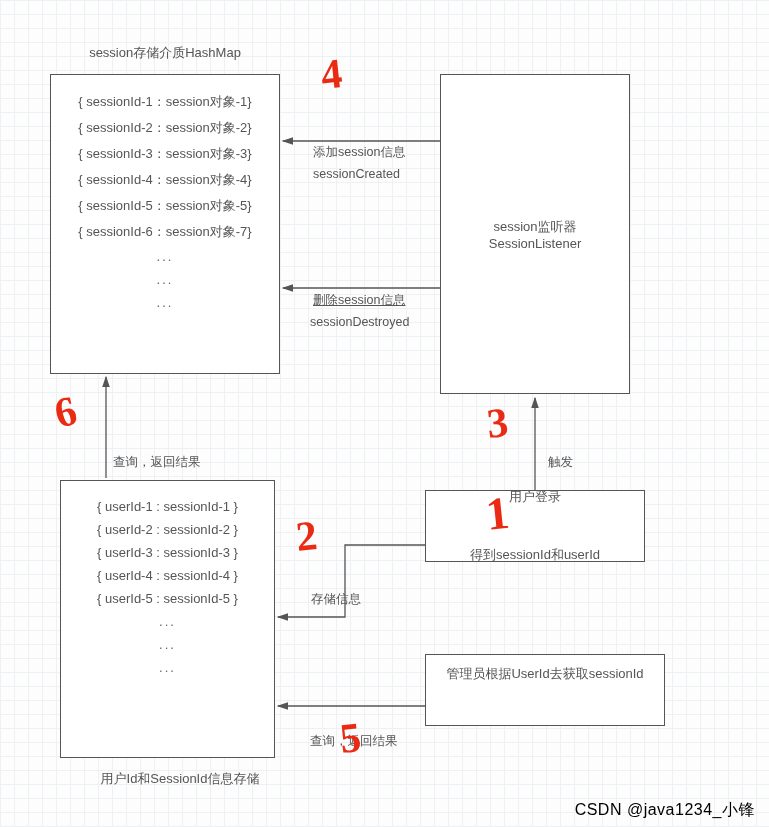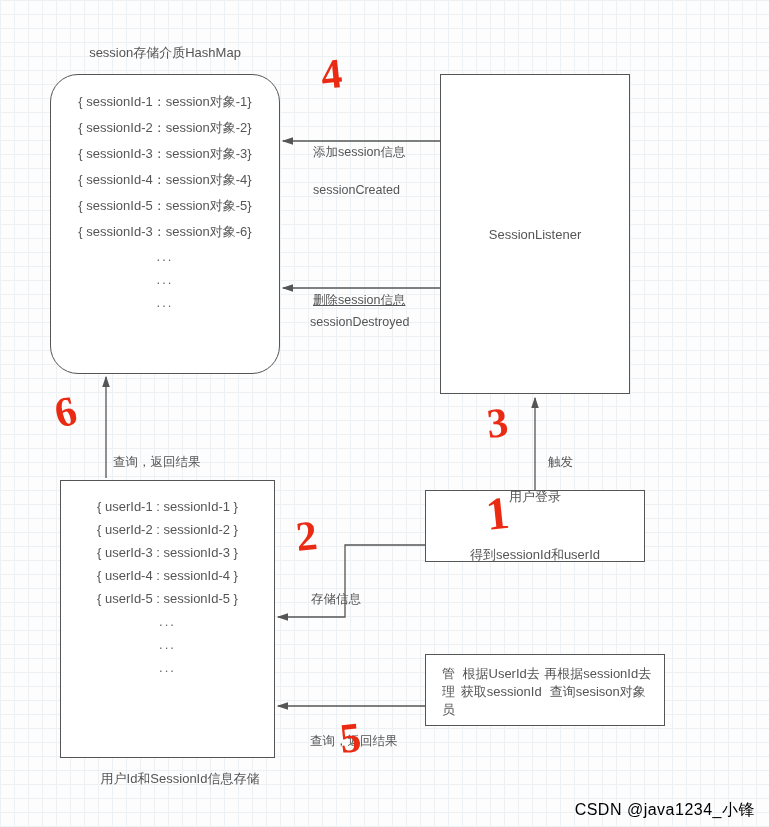--- a/index.html
+++ b/index.html
@@ -61,33 +61,34 @@
     width: 769px; height: 827px;
     pointer-events: none;
   }
   svg .ln { stroke:#555; stroke-width:1.3; fill:none; }
 </style>
 </head>
 <body>
 
 <div class="box-title" style="left:55px; top:44px; width:220px;">session存储介质HashMap</div>
 
-<div class="box" style="left:50px; top:74px; width:230px; height:300px;border-radius:28px;">
+<div class="box" style="left:50px; top:74px; width:230px; height:300px;">
   <div class="list-line">{ sessionId-1：session对象-1}</div>
   <div class="list-line">{ sessionId-2：session对象-2}</div>
   <div class="list-line">{ sessionId-3：session对象-3}</div>
   <div class="list-line">{ sessionId-4：session对象-4}</div>
   <div class="list-line">{ sessionId-5：session对象-5}</div>
-  <div class="list-line">{ sessionId-3：session对象-6}</div>
+  <div class="list-line">{ sessionId-6：session对象-7}</div>
   <div class="list-line ell">...</div>
   <div class="list-line ell">...</div>
   <div class="list-line ell">...</div>
 </div>
 
 <div class="box" style="left:440px; top:74px; width:190px; height:320px; display:flex; flex-direction:column; justify-content:center;">
+  <div>session监听器</div>
   <div>SessionListener</div>
 </div>
 
 <div class="box" style="left:425px; top:490px; width:220px; height:72px; display:flex; flex-direction:column; justify-content:center;gap:40px;">
   <div>用户登录</div>
   <div>得到sessionId和userId</div>
 </div>
 
 <div class="box" style="left:60px; top:480px; width:215px; height:278px;">
   <div class="list-line">{ userId-1 : sessionId-1 }</div>
@@ -98,21 +99,20 @@
   <div class="list-line ell">...</div>
   <div class="list-line ell">...</div>
   <div class="list-line ell">...</div>
 </div>
 
 <div class="box-title" style="left:90px; top:770px; width:180px;">用户Id和SessionId信息存储</div>
 
 <div class="box" style="left:425px; top:654px; width:240px; height:72px; display:flex; flex-direction:row; justify-content:center;">
   <div>管理员</div>
   <div>根据UserId去获取sessionId</div>
-  <div>再根据sessionId去查询sesison对象</div>
 </div>
 
 <svg class="arrows">
   <defs>
     <marker id="ah" markerWidth="10" markerHeight="10" refX="8" refY="3" orient="auto">
       <path d="M0,0 L9,3 L0,6 Z" fill="#555"></path>
     </marker>
   </defs>
 
   <line class="ln" x1="440" y1="141" x2="283" y2="141" marker-end="url(#ah)"></line>
@@ -122,21 +122,21 @@
   <line class="ln" x1="535" y1="490" x2="535" y2="398" marker-end="url(#ah)"></line>
 
   <polyline class="ln" points="425,545 345,545 345,617 278,617" marker-end="url(#ah)"></polyline>
 
   <line class="ln" x1="106" y1="478" x2="106" y2="377" marker-end="url(#ah)"></line>
 
   <line class="ln" x1="425" y1="706" x2="278" y2="706" marker-end="url(#ah)"></line>
 </svg>
 
 <div class="label" style="left:313px; top:108px;">添加session信息</div>
-<div class="label" style="left:313px; top:147px;">sessionCreated</div>
+<div class="label" style="left:313px; top:131px;">sessionCreated</div>
 <div class="label" style="left:313px; top:256px;text-decoration:underline;">删除session信息</div>
 <div class="label" style="left:310px; top:279px;">sessionDestroyed</div>
 <div class="label" style="left:548px; top:418px;">触发</div>
 <div class="label" style="left:311px; top:555px;">存储信息</div>
 <div class="label" style="left:113px; top:418px;">查询，返回结果</div>
 <div class="label" style="left:310px; top:697px;">查询，返回结果</div>
 
 <div class="red" style="left:321px; top:50px;">4</div>
 <div class="red" style="left:55px;  top:388px; transform:rotate(-14deg);">6</div>
 <div class="red" style="left:487px; top:399px;">3</div>

